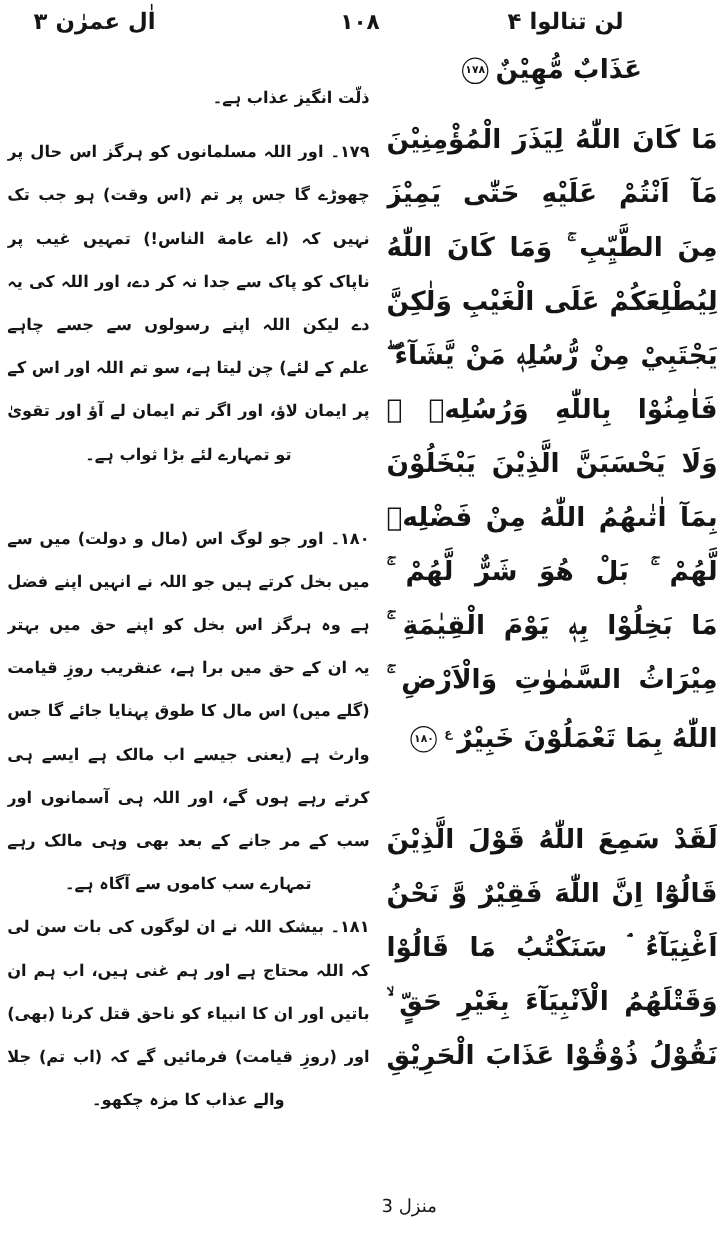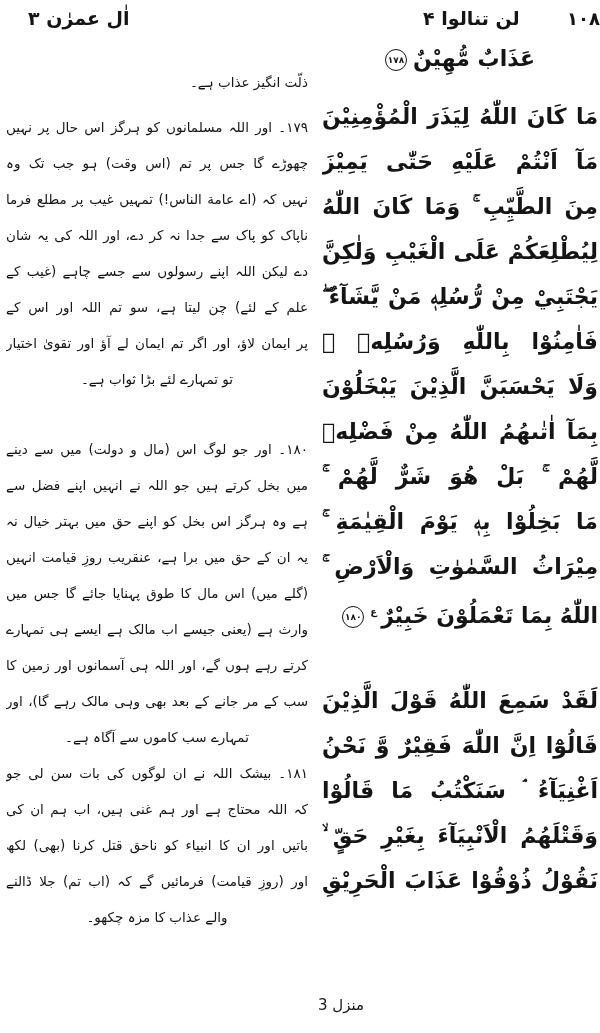--- a/index.html
+++ b/index.html
@@ -6,42 +6,42 @@
   body{
     width:600px;height:1033px;position:relative;overflow:hidden;
     font-family:"DejaVu Sans",sans-serif;color:#151515;
     direction:rtl;
   }
   .page{position:absolute;inset:0;background:#ffffff;}
 
   
   .hdr{position:absolute;top:7px;left:0;right:0;height:30px;font-weight:700;}
   .hdr-juz{position:absolute;left:423px;top:0;font-size:19px;}
-  .hdr-page{position:absolute;left:0;right:0;top:1px;text-align:right;font-size:18px;letter-spacing:2px;}
+  .hdr-page{position:absolute;left:0;right:0;top:1px;text-align:center;font-size:18px;letter-spacing:2px;}
   .hdr-surah{position:absolute;left:28px;top:0;font-size:19px;}
 
   
   .arabic-col{
     position:absolute;left:322px;top:36px;width:276px;
     direction:rtl;font-weight:700;font-size:22px;
   }
   .a-line{
     height:45px;line-height:45px;overflow:hidden;
     text-align:justify;text-align-last:justify;
     white-space:normal;
   }
   .a-line.center{text-align:center;text-align-last:center;}
   .a-line.right{text-align:right;text-align-last:right;}
   .a-line.sp-after{margin-bottom:13px;}
   .a-line.gap-before{margin-top:44px;}
 
   
   .urdu-col{
     position:absolute;left:6px;top:64px;width:302px;
-    direction:rtl;font-size:13.5px;font-weight:400;
+    direction:rtl;font-size:13.5px;font-weight:700;
   }
   .u-line{
     height:36px;line-height:36px;overflow:hidden;
     text-align:justify;text-align-last:justify;
   }
   .u-line.center{text-align:center;text-align-last:center;}
   .u-line.right{text-align:right;text-align-last:right;}
   .u-line.sp-after{margin-bottom:9px;}
   .u-line.gap-before{margin-top:34px;}
 

